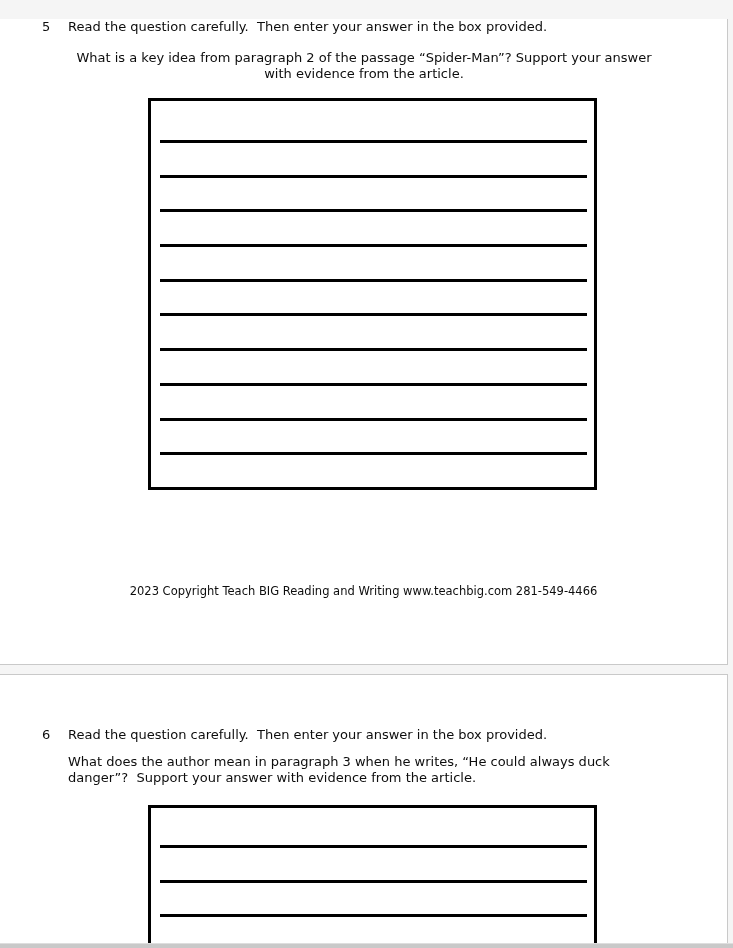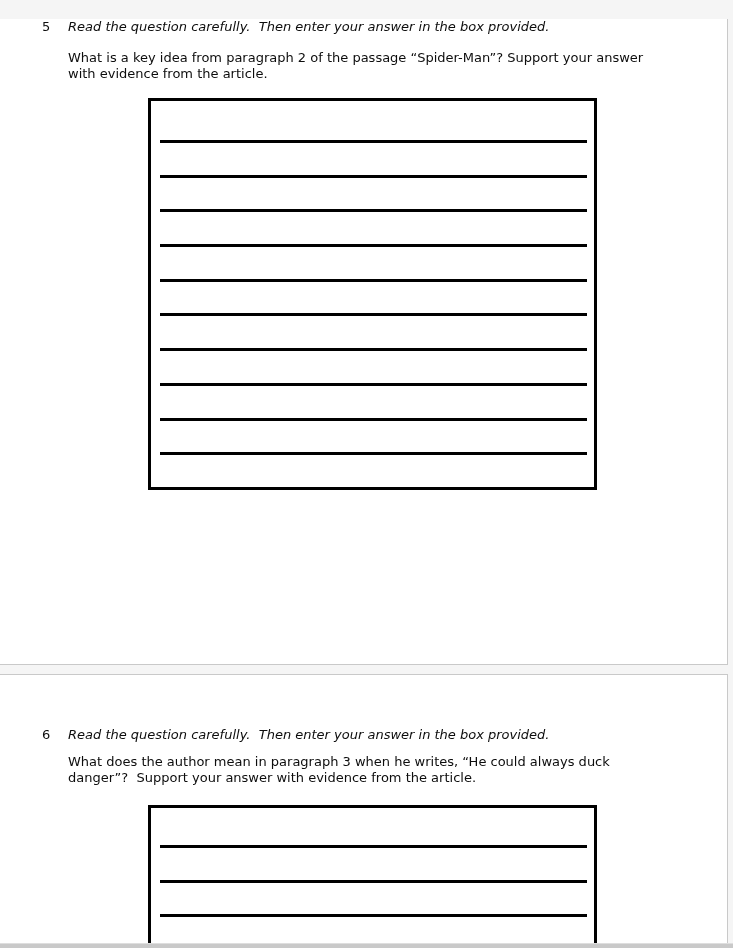--- a/index.html
+++ b/index.html
@@ -34,29 +34,29 @@
     display: flex;
     margin-left: 42px;
     margin-right: 42px;
     font-size: 13px;
     line-height: 16px;
     white-space: pre-wrap;
   }
   .q-row.first { margin-top: 19px; }
   .page-2 .q-row.first { margin-top: 52px; }
   .q-num { flex: none; width: 26px; }
-  .q-instruction { flex: 1; font-style: italic; }
+  .q-instruction { flex: 1; }
   .q-prompt {
     margin-top: 15px;
     margin-left: 68px;
     font-size: 13px;
     line-height: 16px;
     white-space: pre-wrap;
   }
-  .q-prompt.p1 { width: 592px; }
+  .q-prompt.p1 { width: 592px; text-align: center; }
   .q-prompt.p2 { width: 606px; margin-top: 11px; }
   .answer-box {
     margin-top: 16px;
     margin-left: 148px;
     width: 449px;
     height: 392px;
     border: 3px solid #000000;
     background: #ffffff;
   }
   .page-2 .answer-box { margin-top: 19px; }
@@ -102,20 +102,21 @@
         <div class="aline"></div>
         <div class="aline"></div>
         <div class="aline"></div>
         <div class="aline"></div>
         <div class="aline"></div>
         <div class="aline"></div>
         <div class="aline"></div>
         <div class="aline"></div>
         <div class="aline"></div>
       </div>
+    <div class="page-footer">2023 Copyright Teach BIG Reading and Writing www.teachbig.com 281-549-4466</div>
   </div>
 
   <div class="page-gap"></div>
 
   <div class="page page-2">
     <div class="q-row first">
       <div class="q-num">6</div>
       <div class="q-instruction">Read the question carefully.  Then enter your answer in the box provided.</div>
     </div>
     <div class="q-prompt p2">What does the author mean in paragraph 3 when he writes, “He could always duck danger”?  Support your answer with evidence from the article.</div>

